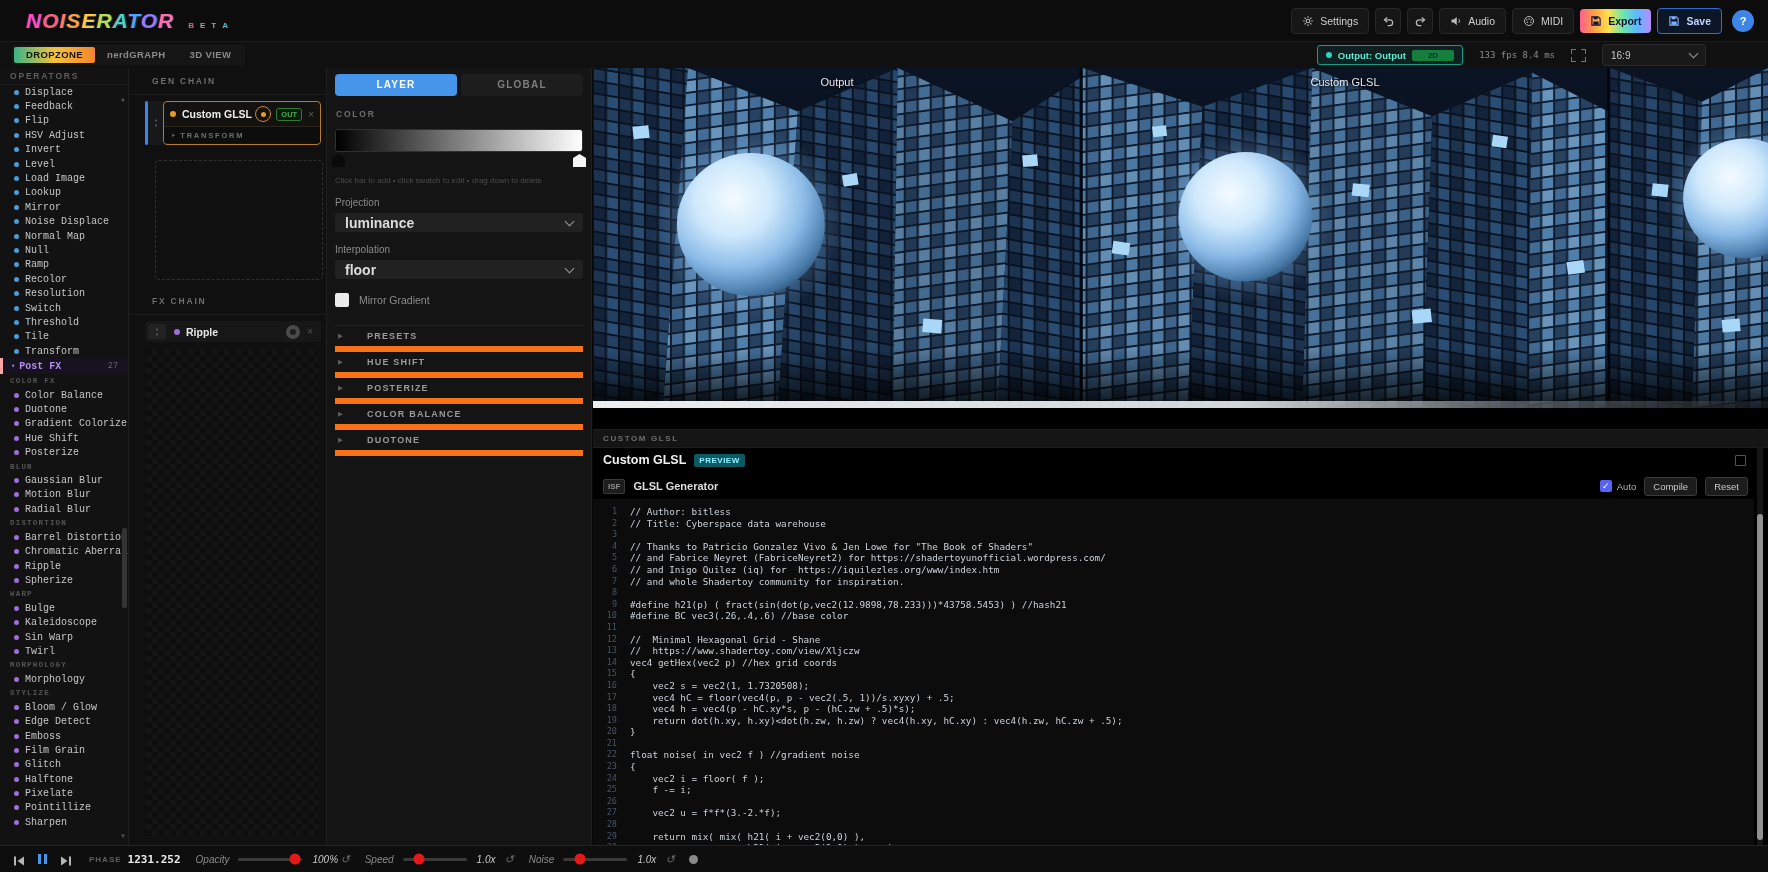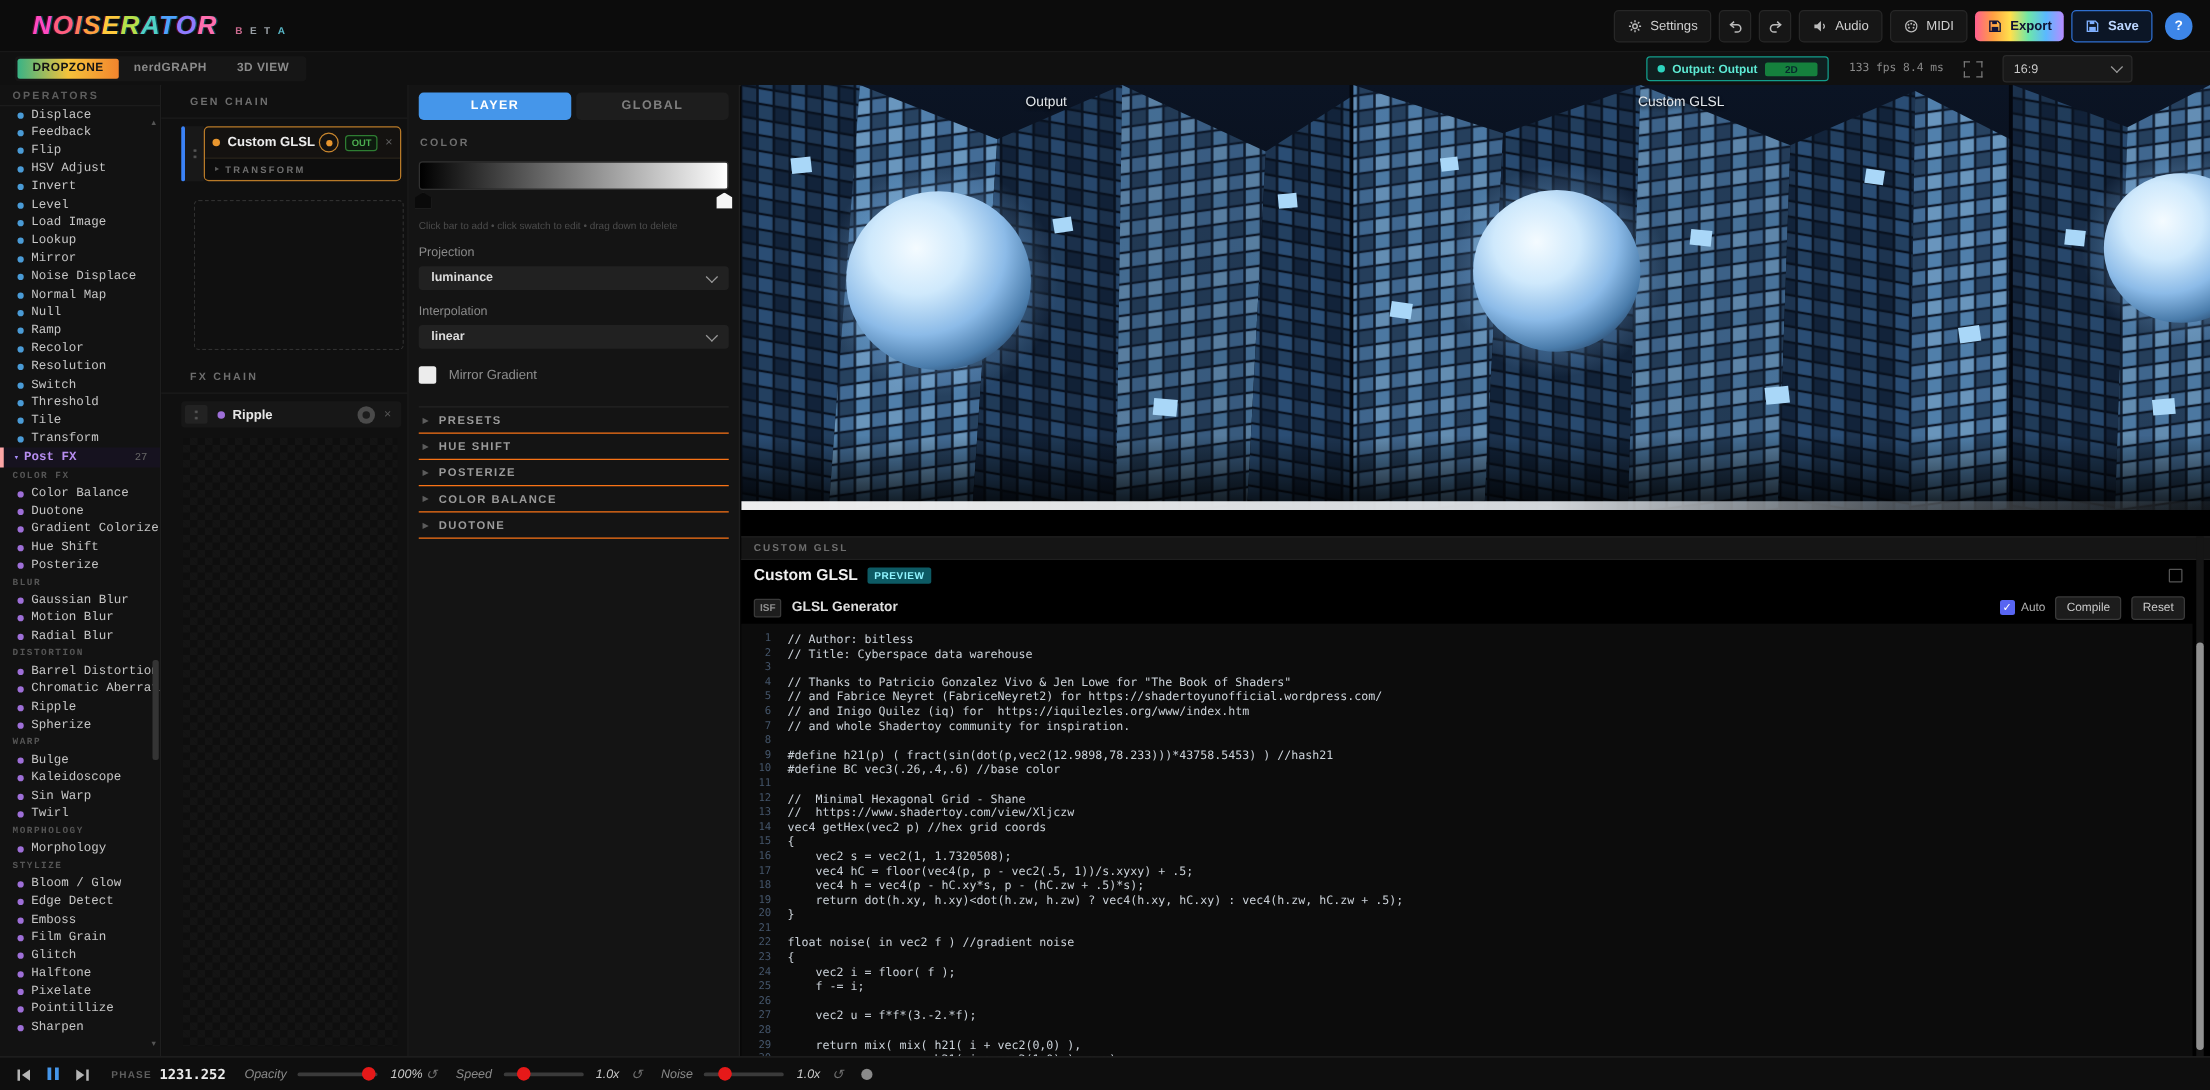--- a/index.html
+++ b/index.html
@@ -116,33 +116,33 @@
   .gradbar{margin-top:10px;height:21px;border-radius:3px;border:1px solid #303030;
            background:linear-gradient(90deg,#000,#fff);cursor:pointer;}
   .swatchrow{position:relative;height:18px;margin-top:2px;}
   .swatch{position:absolute;width:13px;height:13px;clip-path:polygon(50% 0,100% 30%,100% 100%,0 100%,0 30%);cursor:pointer;}
   .swatch.black{left:-3px;background:#0a0a0a;outline:1px solid #777;}
   .swatch.white{right:-3px;background:#f5f5f5;outline:1px solid #555;}
   .hint{margin-top:4px;font-size:8px;color:#4c4c4c;}
   .fldlabel{margin-top:12px;font-size:10px;color:#8a8a8a;}
   .pselect{margin-top:5px;height:19px;background:#212121;border-radius:3px;display:flex;align-items:center;
            justify-content:space-between;padding:0 10px;cursor:pointer;}
-  .pselect .val{font-size:10px;font-weight:bold;color:#dcdcdc;}
+  .pselect .val{font-size:14px;font-weight:bold;color:#dcdcdc;}
   .checkrow{margin-top:14px;display:flex;align-items:center;gap:10px;}
   .cbox{width:14px;height:14px;background:#ececec;border-radius:2px;cursor:pointer;}
   .checkrow .lbl{font-size:10.5px;color:#8d8d8d;}
   .pslider{margin-top:13px;}
   .psl-head{display:flex;justify-content:space-between;align-items:center;}
   .psl-label{font-size:10px;color:#8d8d8d;}
   .psl-value{font-size:9px;font-weight:bold;color:#4596ea;}
   .psl-track{position:relative;margin-top:9px;height:3px;background:#3a3a3a;border-radius:2px;}
   .psl-knob{position:absolute;top:50%;width:11px;height:11px;border-radius:50%;background:#e61919;
             transform:translate(-50%,-50%);box-shadow:0 0 4px rgba(230,25,25,.5);cursor:pointer;}
   .psections{margin-top:18px;border-top:1px solid #232323;}
-  .psrow{height:20px;display:flex;align-items:center;gap:8px;border-bottom:1px solid #f97316;cursor:pointer;}
+  .psrow{height:20px;display:flex;align-items:center;gap:24px;border-bottom:6px solid #f97316;cursor:pointer;}
   .psrow .tri{font-size:6.5px;color:#5c5c5c;margin-left:3px;}
   .psrow .lbl{font-size:9px;font-weight:bold;letter-spacing:1.2px;color:#9a9a9a;}
   
   .stage{position:absolute;top:68px;left:593px;right:0;bottom:27px;background:#000;}
   .preview{position:absolute;left:0;right:0;top:0;height:340px;overflow:hidden;}
   .preview svg{position:absolute;inset:0;width:100%;height:100%;}
   .pv-label{position:absolute;top:8px;transform:translateX(-50%);font-size:11px;color:#e4e8ec;
             text-shadow:0 1px 3px #000;white-space:nowrap;}
   .pv-label:nth-of-type(1){left:244px;}
   .pv-label:nth-of-type(2){left:752px;}
@@ -735,21 +735,21 @@
       <span class="swatch white"></span>
     </div>
     <div class="hint">Click bar to add • click swatch to edit • drag down to delete</div>
     <div class="fldlabel">Projection</div>
     <div class="pselect">
       <span class="val">luminance</span>
       <span class="chev"></span>
     </div>
     <div class="fldlabel">Interpolation</div>
     <div class="pselect">
-      <span class="val">linear</span>
+      <span class="val">floor</span>
       <span class="chev"></span>
     </div>
     <div class="checkrow">
       <span class="cbox"></span>
       <span class="lbl">Mirror Gradient</span>
     </div>
     <div class="psections">
       <div class="psrow">
         <span class="tri">▶</span>
         <span class="lbl">PRESETS</span>

